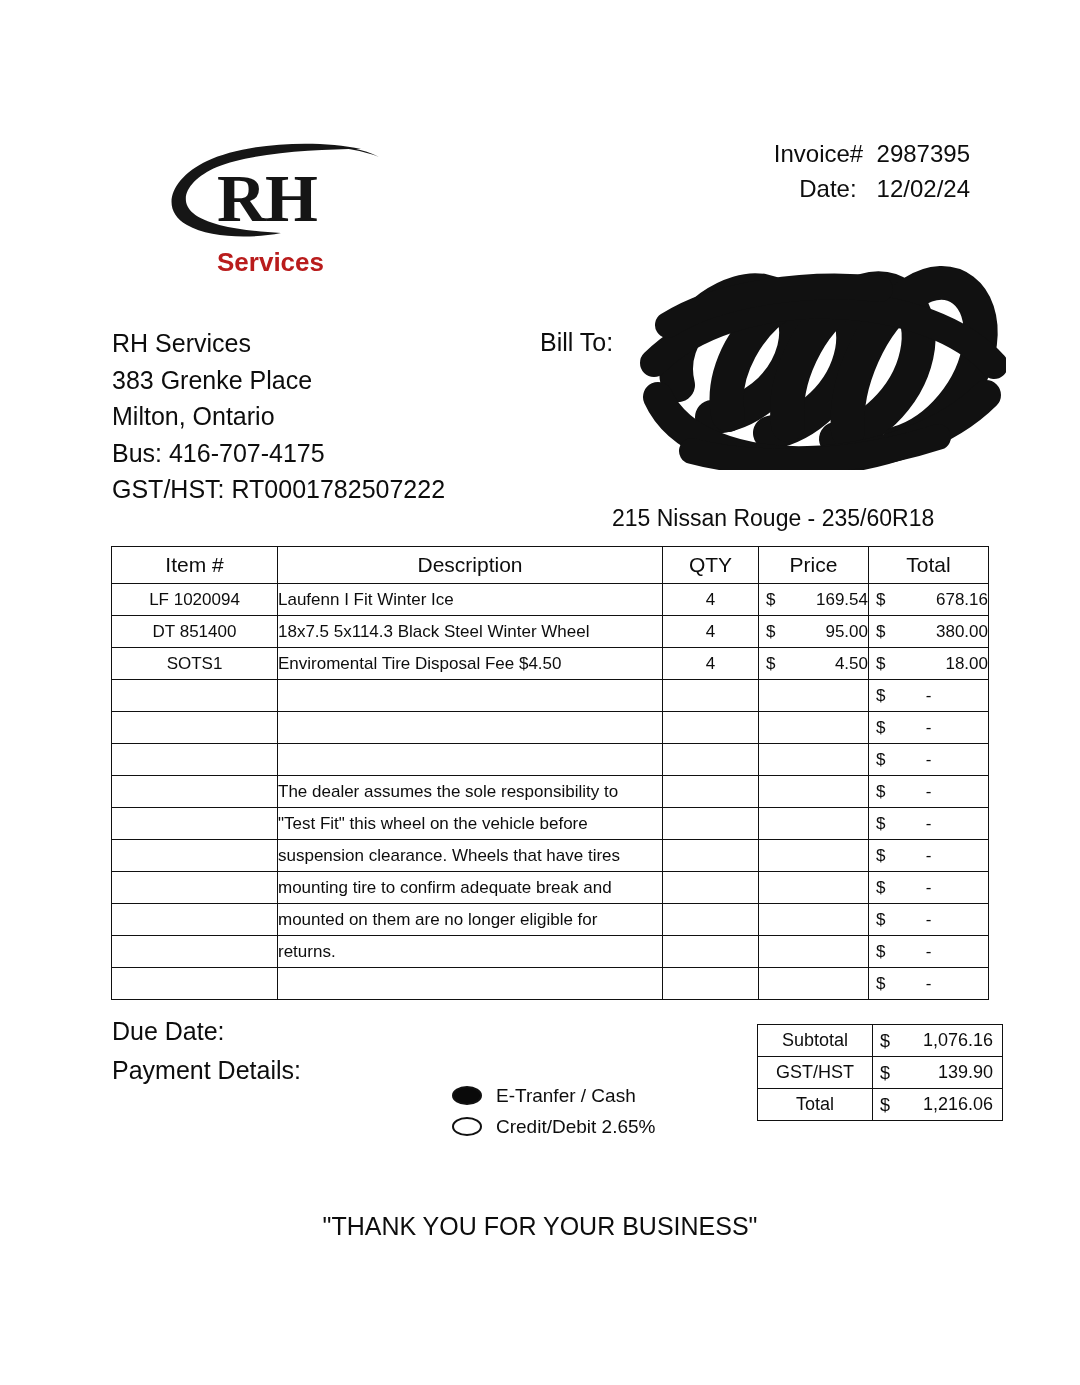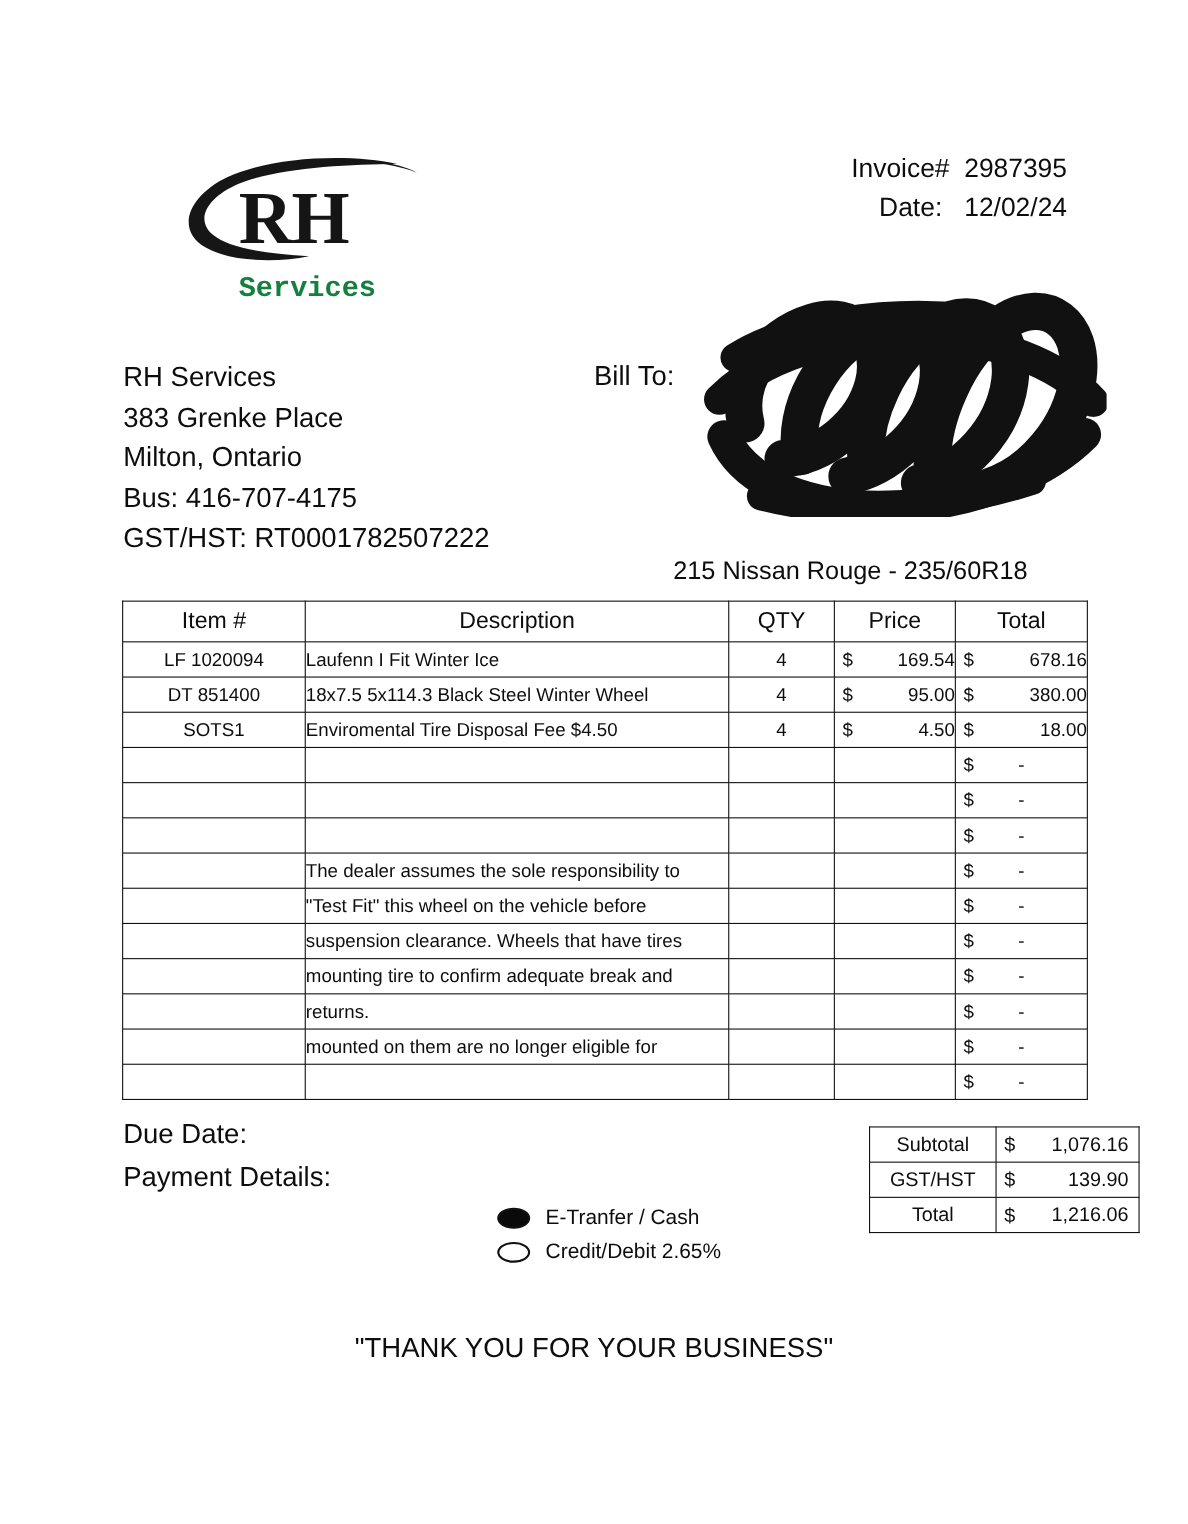--- a/index.html
+++ b/index.html
@@ -38,24 +38,24 @@
     font-family: "Liberation Serif", serif;
     font-weight: bold;
     font-size: 68px;
     letter-spacing: -1px;
     color: #151515;
   }
   .logo-services {
     position: absolute;
     left: 52px;
     top: 112px;
-    font-family: Liberation Mono, monospace;
+    font-family: Liberation Sans, sans-serif;
     font-weight: bold;
     font-size: 26px;
-    color: #15803d;
+    color: #b91c1c;
   }
 
   .invoice-meta {
     position: absolute;
     right: 110px;
     top: 137px;
     text-align: right;
     font-size: 24px;
     line-height: 1.45;
   }
@@ -162,39 +162,39 @@
   }
   .pay-options {
     position: absolute;
     left: 452px;
     top: 1086px;
     font-size: 19px;
     line-height: 1.0;
   }
   .pay-row {
     display: flex;
-    align-items: flex-end;
+    align-items: flex-start;
     height: 31px;
   }
   .radio {
     width: 30px;
     height: 19px;
     border: 2px solid #111;
     border-radius: 50%;
     margin-right: 14px;
     box-sizing: border-box;
   }
   .radio.filled {
     background: #0a0a0a;
   }
 
   
   .totals-table {
     position: absolute;
-    left: 790px;
+    left: 757px;
     top: 1024px;
     width: 231px;
     border-collapse: collapse;
     table-layout: fixed;
   }
   .totals-table td {
     border: 1.5px solid #111;
     height: 29px;
     font-size: 18px;
     vertical-align: middle;
@@ -340,28 +340,28 @@
       </tr>
       <tr>
         <td class="cell-item"></td>
         <td class="cell-desc">mounting tire to confirm adequate break and</td>
         <td class="cell-qty"></td>
         <td></td>
         <td class="money dash"><span class="sym">$</span><span>-</span></td>
       </tr>
       <tr>
         <td class="cell-item"></td>
+        <td class="cell-desc">mounted on them are no longer eligible for</td>
+        <td class="cell-qty"></td>
+        <td></td>
+        <td class="money dash"><span class="sym">$</span><span>-</span></td>
+      </tr>
+      <tr>
+        <td class="cell-item"></td>
         <td class="cell-desc">returns.</td>
-        <td class="cell-qty"></td>
-        <td></td>
-        <td class="money dash"><span class="sym">$</span><span>-</span></td>
-      </tr>
-      <tr>
-        <td class="cell-item"></td>
-        <td class="cell-desc">mounted on them are no longer eligible for</td>
         <td class="cell-qty"></td>
         <td></td>
         <td class="money dash"><span class="sym">$</span><span>-</span></td>
       </tr>
       <tr>
         <td class="cell-item"></td>
         <td class="cell-desc"></td>
         <td class="cell-qty"></td>
         <td></td>
         <td class="money dash"><span class="sym">$</span><span>-</span></td>

